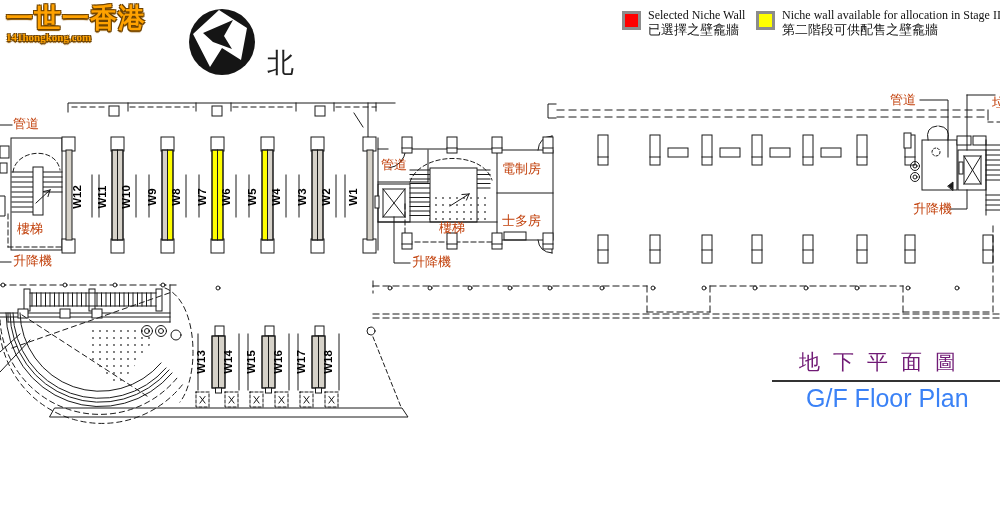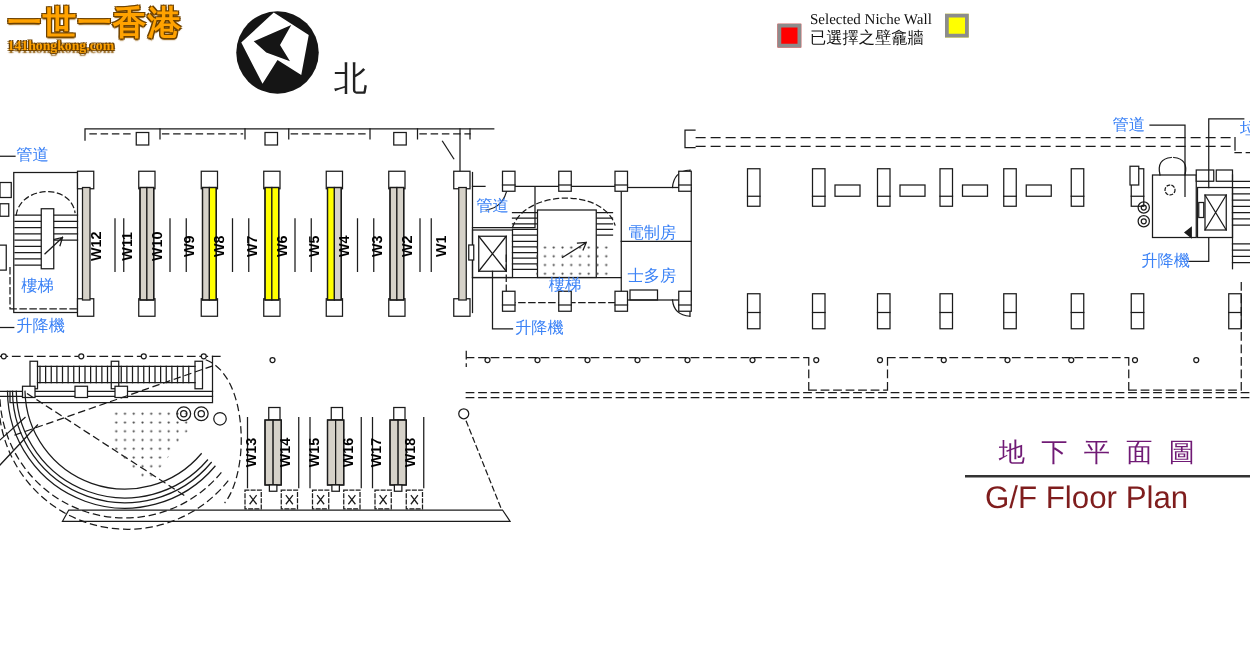--- a/index.html
+++ b/index.html
@@ -11,37 +11,37 @@
   .logo .l2{font-size:11px;font-weight:bold;letter-spacing:0px;}
   .logo .l1,.logo .l2{
     color:#ffa200;
     text-shadow:-1px -1px 0 #6e4200,1px -1px 0 #6e4200,-1px 1px 0 #6e4200,1px 1px 0 #6e4200,0 2px 1px #8a5400;
     font-family:"Liberation Serif",serif;white-space:nowrap;}
   
   #north-wrap{position:absolute;left:186px;top:4px;width:120px;height:78px;}
   #north-char{position:absolute;left:81px;top:41px;font-size:27px;color:#222;
     font-family:"Liberation Serif",serif;}
   
-  .legend-item{position:absolute;top:9px;display:flex;align-items:flex-end;}
+  .legend-item{position:absolute;top:9px;display:flex;align-items:flex-start;}
   .legend-item .sw{width:13px;height:13px;border:3px solid #8c8c8c;margin-top:2px;flex:0 0 auto;}
   .legend-item .txt{margin-left:7px;font-family:"Liberation Serif",serif;color:#111;}
   .legend-item .en{font-size:12px;line-height:13px;white-space:nowrap;}
   .legend-item .zh{font-size:13px;line-height:16px;white-space:nowrap;}
   #legend-1{left:622px;}
   #legend-2{left:756px;}
   
   #plan-svg{position:absolute;left:0;top:0;width:1000px;height:520px;}
   
-  .plan-label{position:absolute;font:13px "Liberation Serif",serif;color:#3b82f6;white-space:nowrap;}
+  .plan-label{position:absolute;font:13px "Liberation Serif",serif;color:#c2410c;white-space:nowrap;}
   
   #title-zh{position:absolute;left:799px;top:348px;font:21px "Liberation Serif",serif;
             letter-spacing:13px;color:#701a75;white-space:nowrap;}
   #title-line{position:absolute;left:772px;top:380px;width:228px;border-top:2px solid #333;}
-  #title-en{position:absolute;left:788px;top:384px;font:25px "Liberation Sans",sans-serif;
-            color:#7f1d1d;white-space:nowrap;}
+  #title-en{position:absolute;left:806px;top:384px;font:25px "Liberation Sans",sans-serif;
+            color:#3b82f6;white-space:nowrap;}
 </style>
 </head>
 <body>
 
 <div id="stage">
 
   <div class="logo">
     <div class="l1">一世一香港</div>
     <div class="l2">141hongkong.com</div>
   </div>
@@ -57,20 +57,24 @@
 
   <div class="legend-item" id="legend-1">
     <div class="sw" style="background: rgb(255, 0, 0);"></div>
     <div class="txt">
       <div class="en">Selected Niche Wall</div>
       <div class="zh">已選擇之壁龕牆</div>
     </div>
   </div>
   <div class="legend-item" id="legend-2">
     <div class="sw" style="background: rgb(255, 255, 0);"></div>
+    <div class="txt">
+      <div class="en">Niche wall available for allocation in Stage II</div>
+      <div class="zh">第二階段可供配售之壁龕牆</div>
+    </div>
   </div>
 
   <svg id="plan-svg" viewBox="0 0 1000 520">
     <defs>
       <pattern id="dots" width="7" height="7" patternUnits="userSpaceOnUse">
         <circle cx="2" cy="2" r="0.9" fill="#444"></circle>
       </pattern>
     </defs>
 
     <g stroke="#1b1b1b" fill="none" stroke-width="1" stroke-linecap="square">
@@ -363,21 +367,21 @@
         </g>
     </g>
   </svg>
 
   <div class="plan-label" style="left:13px;top:115px;">管道</div>
   <div class="plan-label" style="left:17px;top:220px;">樓梯</div>
   <div class="plan-label" style="left:13px;top:252px;">升降機</div>
   <div class="plan-label" style="left:381px;top:156px;">管道</div>
   <div class="plan-label" style="left:439px;top:219px;">樓梯</div>
   <div class="plan-label" style="left:412px;top:253px;">升降機</div>
-  <div class="plan-label" style="left:502px;top:160px;margin-top:17px;">電制房</div>
+  <div class="plan-label" style="left:502px;top:160px;">電制房</div>
   <div class="plan-label" style="left:502px;top:212px;">士多房</div>
   <div class="plan-label" style="left:890px;top:91px;">管道</div>
   <div class="plan-label" style="left:913px;top:200px;">升降機</div>
   <div class="plan-label" style="left:992px;top:94px;">垃</div>
 
   <div id="title-zh">地下平面圖</div>
   <div id="title-line"></div>
   <div id="title-en">G/F Floor Plan</div>
 
 </div>

